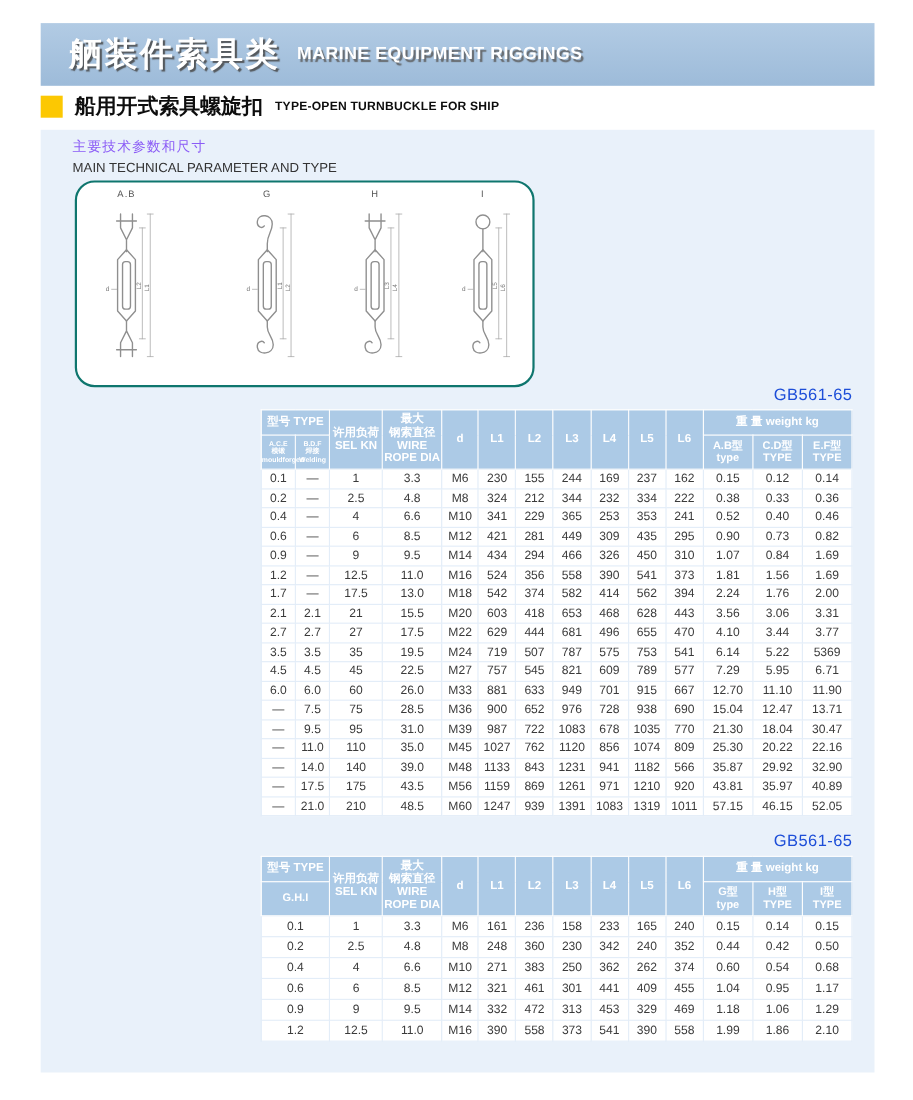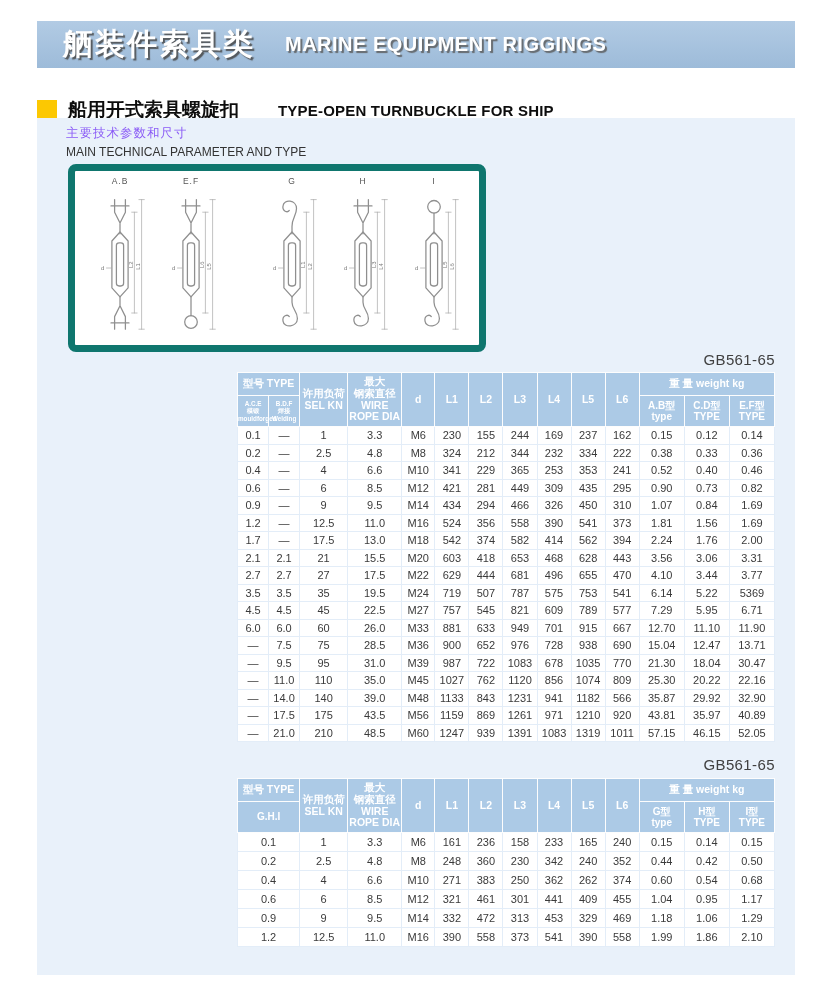--- a/index.html
+++ b/index.html
@@ -1,55 +1,55 @@
 <!DOCTYPE html>
 <html><head>
 <meta charset="utf-8">
 <style>
   html,body{margin:0;padding:0;background:#ffffff;}
   .page{position:relative;width:830px;height:1000px;background:#fff;
         font-family:"Liberation Sans",sans-serif;overflow:hidden;}
 
   
-  .header-bar{position:absolute;left:37px;top:21px;width:758px;height:47px;
+  .header-bar{position:absolute;left:37px;top:21px;width:758px;height:57px;
       background:linear-gradient(#b2cbe4,#9dbbd9);
       display:flex;align-items:center;padding-left:26px;box-sizing:border-box;gap:15px;}
   .header-cn{font-size:30px;font-weight:bold;color:#fff;letter-spacing:2px;
       text-shadow:2px 2px 1px rgba(70,70,70,.85);}
-  .header-en{font-size:20px;font-weight:bold;color:#fff;letter-spacing:.5px;
-      text-shadow:2px 2px 1px rgba(90,90,90,.85);margin-left:15px;}
+  .header-en{font-size:16px;font-weight:bold;color:#fff;letter-spacing:.5px;
+      text-shadow:2px 2px 1px rgba(90,90,90,.85);}
 
   
-  .section-head{position:absolute;left:37px;top:97px;display:flex;align-items:center;gap:11px;}
+  .section-head{position:absolute;left:37px;top:84px;display:flex;align-items:center;gap:11px;}
   .bullet{width:20px;height:20px;background:#fcc802;}
   .section-cn{font-size:19px;font-weight:bold;color:#0d0d0d;}
-  .section-en{font-size:15px;font-weight:bold;color:#0d0d0d;letter-spacing:.2px;margin-left:28px;}
+  .section-en{font-size:11px;font-weight:bold;color:#0d0d0d;letter-spacing:.2px;}
 
   
   .content{position:absolute;left:37px;top:118px;width:758px;height:857px;background:#e9f1fa;}
 
   .subtitle{position:absolute;left:29px;top:7px;}
   .subtitle-cn{font-size:12.5px;color:#8b5cf6;letter-spacing:1px;}
   .subtitle-en{font-size:12px;color:#333;margin-top:3px;}
 
   
   .diagram-box{position:absolute;left:31px;top:46px;width:418px;height:188px;background:#fff;
-      border:7px solid #0f766e;border-radius:8px;box-sizing:border-box;
+      border:2px solid #0f766e;border-radius:18px;box-sizing:border-box;
       display:flex;justify-content:space-between;padding:5px 18px 0 18px;}
   .fig{display:flex;flex-direction:column;align-items:center;width:54px;}
   .fig-4{margin-left:30px;}
   .fig-label{font-size:8.5px;color:#555;letter-spacing:1px;height:11px;}
   .fig svg{display:block;}
   .fig path,.fig circle,.fig rect{fill:none;stroke:#8f8f8f;stroke-width:1.4;stroke-linecap:round;stroke-linejoin:round;}
   .fig .dimline{stroke:#aaa;stroke-width:.8;}
   .fig text{font-family:"Liberation Sans",sans-serif;font-size:6.5px;fill:#777;stroke:none;}
 
   
   .gb-label{position:absolute;left:200px;width:538px;text-align:right;
-      font-size:15px;color:#404040;letter-spacing:.4px;}
+      font-size:15px;color:#1d4ed8;letter-spacing:.4px;}
   .gb-1{top:233px;}
   .gb-2{top:638px;}
 
   
   .ptable{position:absolute;left:200px;border-collapse:collapse;table-layout:fixed;width:538px;}
   .t1{top:254px;}
   .t2{top:660px;}
   .ptable th{background:#accae6;color:#fff;font-weight:bold;border:1px solid #fdfdfd;
       text-align:center;vertical-align:middle;font-size:10.5px;line-height:1.12;
       white-space:pre-line;padding:1px 0;}
@@ -89,36 +89,20 @@
           <div class="fig-label">A.B</div>
           <svg width="54" height="153" viewBox="0 0 60 170">
             <path d="M30,50 L39,60 V112 L30,122 L21,112 V60 Z"></path>
             <rect x="26" y="62" width="8" height="48" rx="3"></rect>
             <path d="M24,14 V28 M36,14 V28 M20,21 H40 M24,28 L30,40 M36,28 L30,40 M30,40 V52"></path>
             <path d="M24,158 V144 M36,158 V144 M20,151 H40 M24,144 L30,132 M36,144 L30,132 M30,122 V132"></path>
             <path class="dimline" d="M43,28 H49 M46,28 V140 M43,140 H49"></path>
             <path class="dimline" d="M51,14 H57 M54,14 V158 M51,158 H57"></path>
             <text transform="rotate(-90 44.5 90)" x="44.5" y="90">L2</text>
             <text transform="rotate(-90 52.5 92)" x="52.5" y="92">L1</text>
-            <path class="dimline" d="M15,90 H20"></path>
-            <text x="9" y="92">d</text>
-          </svg>
-        </div>
-        <div class="fig">
-          <div class="fig-label">E.F</div>
-          <svg width="54" height="153" viewBox="0 0 60 170">
-            <path d="M30,50 L39,60 V112 L30,122 L21,112 V60 Z"></path>
-            <rect x="26" y="62" width="8" height="48" rx="3"></rect>
-            <path d="M24,14 V28 M36,14 V28 M20,21 H40 M24,28 L30,40 M36,28 L30,40 M30,40 V52"></path>
-            <path d="M30,122 V143"></path>
-            <circle cx="30" cy="150" r="7"></circle>
-            <path class="dimline" d="M43,28 H49 M46,28 V140 M43,140 H49"></path>
-            <path class="dimline" d="M51,14 H57 M54,14 V158 M51,158 H57"></path>
-            <text transform="rotate(-90 44.5 90)" x="44.5" y="90">L6</text>
-            <text transform="rotate(-90 52.5 92)" x="52.5" y="92">L5</text>
             <path class="dimline" d="M15,90 H20"></path>
             <text x="9" y="92">d</text>
           </svg>
         </div>
         <div class="fig fig-4">
           <div class="fig-label">G</div>
           <svg width="54" height="153" viewBox="0 0 60 170">
             <path d="M30,50 L39,60 V112 L30,122 L21,112 V60 Z"></path>
             <rect x="26" y="62" width="8" height="48" rx="3"></rect>
             <path d="M30,52 V44 C30,34 35,32 35,24 C35,14 21,13 20,21 C19,27 25,29 27,26"></path>

